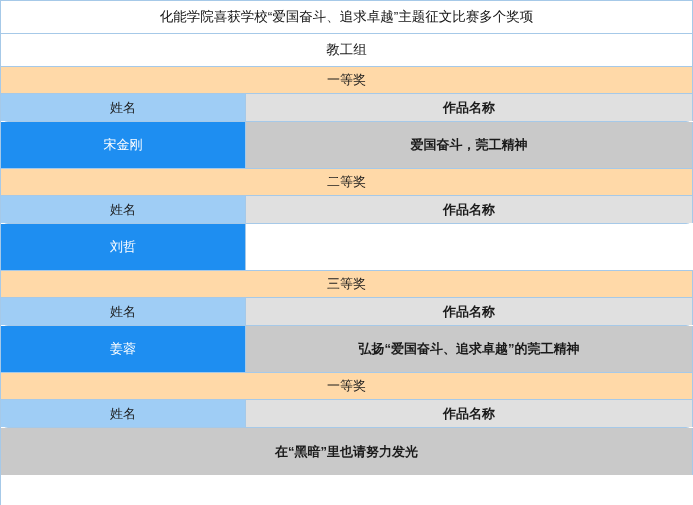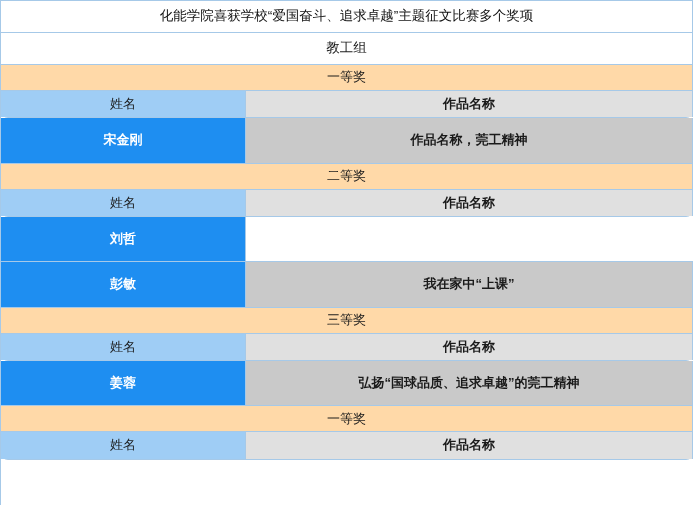--- a/index.html
+++ b/index.html
@@ -87,21 +87,20 @@
   }
   .r-header .col-work {
     background: #e0e0e0;
   }
   .r-data {
     height: 47px;
   }
   .r-data .col-name {
     background: #1e8ef1;
     color: #ffffff;
-    font-weight: bold;
   }
   .r-data .col-work {
     background: #c9c9c9;
     color: #1a1a1a;
   }
   .r-last {
     border-bottom: none;
   }
 </style>
 </head>
@@ -119,54 +118,51 @@
 
   <div class="row r-award">
     <div class="cell full">一等奖</div>
   </div>
   <div class="row r-header">
     <div class="cell col-name">姓名</div>
     <div class="cell col-work">作品名称</div>
   </div>
   <div class="row r-data">
     <div class="cell col-name">宋金刚</div>
-    <div class="cell col-work">作品名称，莞工精神</div>
+    <div class="cell col-work">爱国奋斗，莞工精神</div>
   </div>
 
   <div class="row r-award">
     <div class="cell full">二等奖</div>
   </div>
   <div class="row r-header">
     <div class="cell col-name">姓名</div>
     <div class="cell col-work">作品名称</div>
   </div>
   <div class="row r-data">
     <div class="cell col-name">刘哲</div>
   </div>
-  <div class="row r-data">
-    <div class="cell col-name">彭敏</div>
-    <div class="cell col-work">我在家中“上课”</div>
-  </div>
 
   <div class="row r-award">
     <div class="cell full">三等奖</div>
   </div>
   <div class="row r-header">
     <div class="cell col-name">姓名</div>
     <div class="cell col-work">作品名称</div>
   </div>
   <div class="row r-data">
     <div class="cell col-name">姜蓉</div>
-    <div class="cell col-work">弘扬“国球品质、追求卓越”的莞工精神</div>
+    <div class="cell col-work">弘扬“爱国奋斗、追求卓越”的莞工精神</div>
   </div>
 
 
   <div class="row r-award">
     <div class="cell full">一等奖</div>
   </div>
   <div class="row r-header">
     <div class="cell col-name">姓名</div>
     <div class="cell col-work">作品名称</div>
   </div>
   <div class="row r-data r-last">
+    <div class="cell col-work">在“黑暗”里也请努力发光</div>
   </div>
 
 </div>
 
 </body></html>

